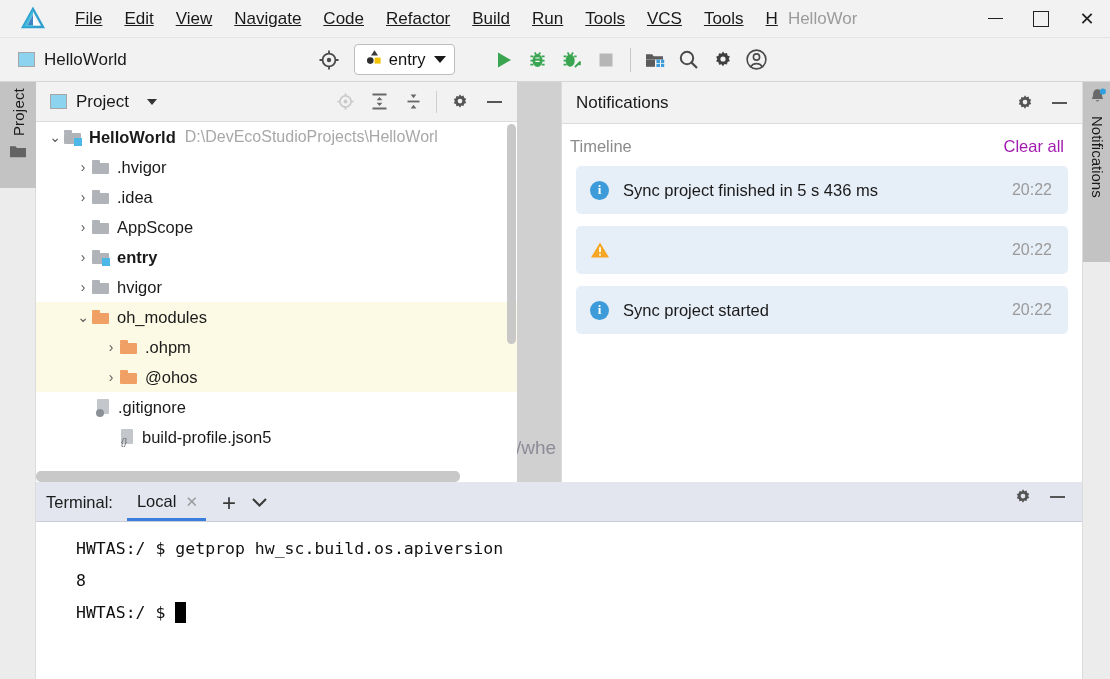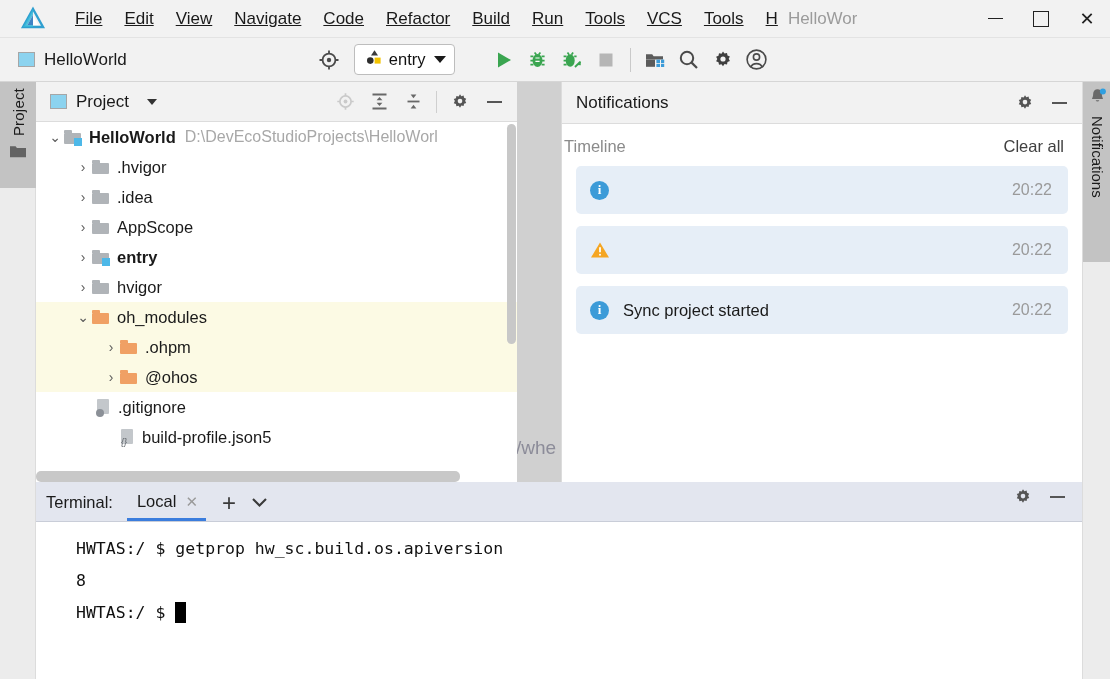--- a/index.html
+++ b/index.html
@@ -154,23 +154,23 @@
   .notif-panel {
     position: absolute; left: 561px; top: 82px; width: 521px; height: 400px;
     background: #fff; display: flex; flex-direction: column;
     border-left: 1px solid #dcdcdc;
   }
   .notif-head {
     height: 42px; background: #f2f2f2; display: flex; align-items: center;
     padding-left: 14px; border-bottom: 1px solid #dcdcdc; flex: 0 0 42px;
   }
   .notif-head-title { font-size: 17px; color: #1a1a1a; }
-  .notif-sub { display: flex; align-items: center; padding: 13px 18px 6px 2px; }
+  .notif-sub { display: flex; align-items: center; padding: 13px 18px 6px 8px; }
   .notif-sub-label { font-size: 16.5px; color: #8b8b8b; }
-  .clear-all { margin-left: auto; font-size: 16.5px; color: #404040; cursor: pointer; }
+  .clear-all { margin-left: auto; font-size: 16.5px; color: #a21caf; cursor: pointer; }
   .notif-list { padding: 4px 14px 0 14px; }
   .notif-row {
     background: #e6eef7; border-radius: 5px; height: 48px; display: flex;
     align-items: center; padding: 0 16px 0 14px; margin-bottom: 12px;
   }
   .notif-msg { font-size: 16.5px; color: #1a1a1a; margin-left: 14px; }
   .notif-time { margin-left: auto; font-size: 16px; color: #9a9a9a; }
   .ico-info {
     width: 19px; height: 19px; border-radius: 50%; background: #3c9bd8; color: #fff;
     font-size: 13px; font-weight: bold; display: flex; align-items: center;
@@ -502,20 +502,21 @@
     </div>
 
     <div class="notif-sub">
       <div class="notif-sub-label">Timeline</div>
       <div class="clear-all">Clear all</div>
     </div>
 
     <div class="notif-list">
       <div class="notif-row">
         <span class="ico-info">i</span>
+        <span class="notif-msg">Sync project finished in 5 s 436 ms</span>
         <span class="notif-time">20:22</span>
       </div>
       <div class="notif-row">
         <span class="ico-warn">
           <svg width="20" height="18" viewBox="0 0 20 18">
             <path d="M10 1.4 L19 16.6 H1 Z" fill="#f5a623"></path>
             <path d="M10 6.2v5" stroke="#fff" stroke-width="1.8"></path>
             <circle cx="10" cy="13.8" r="1" fill="#fff"></circle>
           </svg>
         </span>

